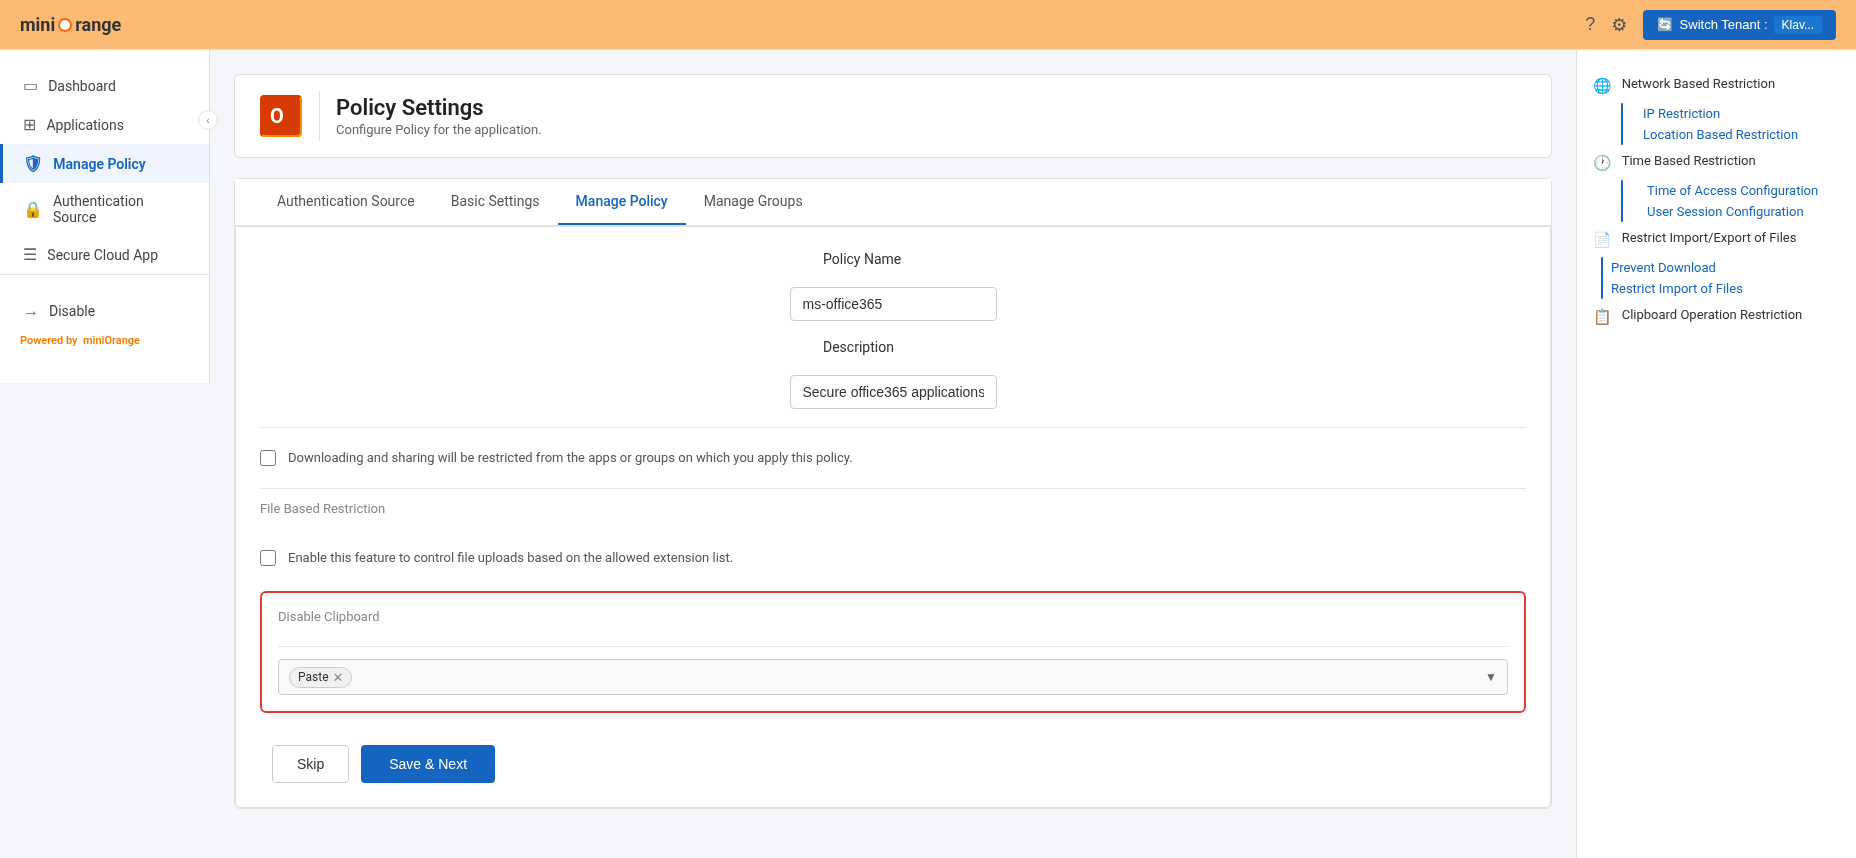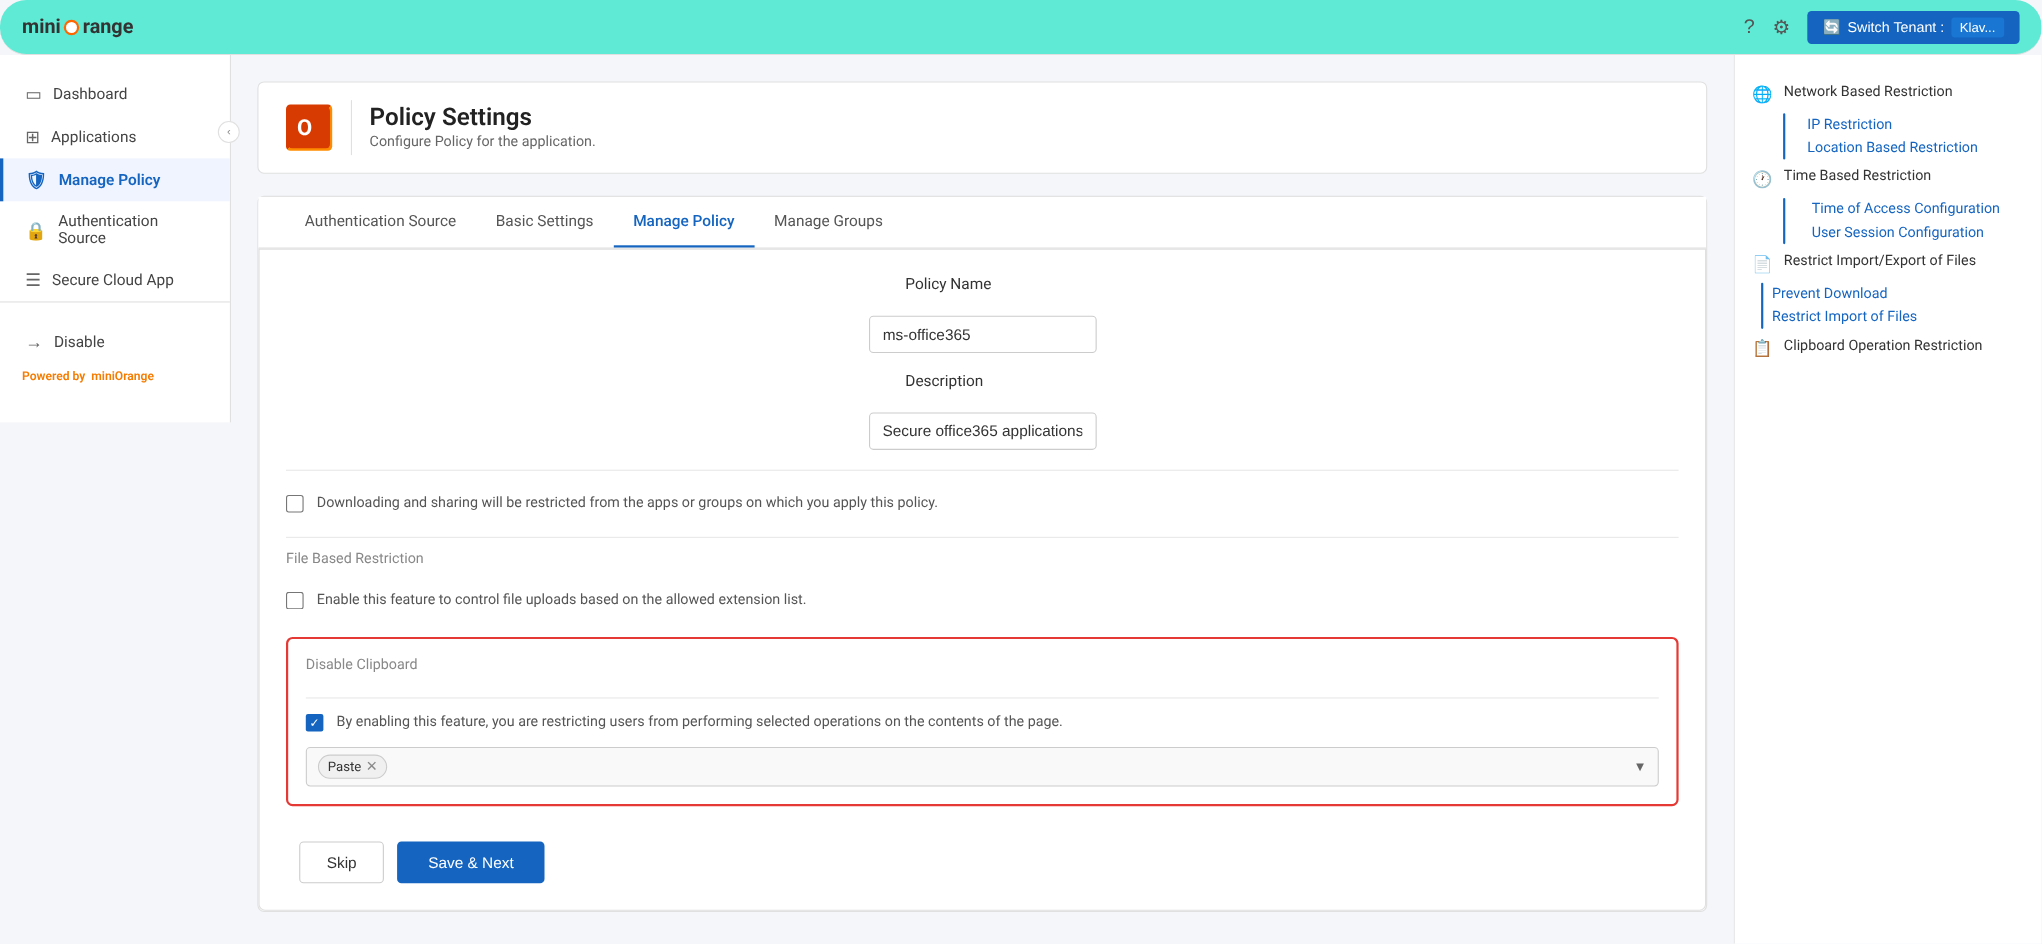--- a/index.html
+++ b/index.html
@@ -1,28 +1,27 @@
 <!DOCTYPE html>
 <html><head>
   <meta charset="utf-8">
   <style>
     * { box-sizing: border-box; margin: 0; padding: 0; }
     body { font-family: -apple-system, BlinkMacSystemFont, 'Segoe UI', Roboto, sans-serif; background: #f5f6fa; display: flex; flex-direction: column; height: 858px; overflow: hidden; }
 
     
     .top-header {
-      background: #5eead4;
+      background: #fdba74;
       height: 50px;
       display: flex;
       align-items: center;
       justify-content: space-between;
       padding: 0 20px;
       border-bottom: 1px solid #e0e0e0;
       z-index: 100;
-      border-radius: 24px;
     }
     .logo-area { display: flex; align-items: center; gap: 4px; }
     .header-right { display: flex; align-items: center; gap: 16px; }
     .icon-btn { background: none; border: none; cursor: pointer; color: #555; font-size: 18px; display: flex; align-items: center; }
     .switch-tenant-btn {
       background: #1565c0;
       color: #fff;
       border: none;
       border-radius: 4px;
       padding: 6px 14px;
@@ -169,21 +168,21 @@
 
     
     .section-separator { border: none; border-top: 1px solid #e8e8e8; margin: 12px 0; }
     .checkbox-row { display: flex; align-items: flex-start; gap: 12px; padding: 8px 0; }
     .checkbox-row input[type="checkbox"] { margin-top: 2px; width: 16px; height: 16px; cursor: pointer; }
     .checkbox-label { font-size: 13px; color: #555; line-height: 1.5; }
 
     .section-label {
       font-size: 13px;
       color: #888;
-      margin-bottom: 12px;
+      margin-bottom: 24px;
       margin-top: 4px;
     }
 
     
     .clipboard-section {
       border: 2px solid #e53935;
       border-radius: 6px;
       padding: 16px;
       margin-top: 16px;
     }
@@ -415,24 +414,20 @@
 
         <div class="section-label">File Based Restriction</div>
         <div class="checkbox-row">
           <input type="checkbox" style="">
           <span class="checkbox-label">Enable this feature to control file uploads based on the allowed extension list.</span>
         </div>
 
         <div class="clipboard-section">
           <div class="clipboard-section-title">Disable Clipboard</div>
           <hr class="section-separator">
-          <div class="clipboard-checkbox-row">
-            <div class="checkbox-blue"></div>
-            <span class="checkbox-label">By enabling this feature, you are restricting users from performing selected operations on the contents of the page.</span>
-          </div>
 
           <div class="tag-input-area">
             <div class="tag">
               <span>Paste</span>
               <span class="tag-close">✕</span>
             </div>
             <span class="tag-dropdown-arrow">▼</span>
           </div>
         </div>
 

